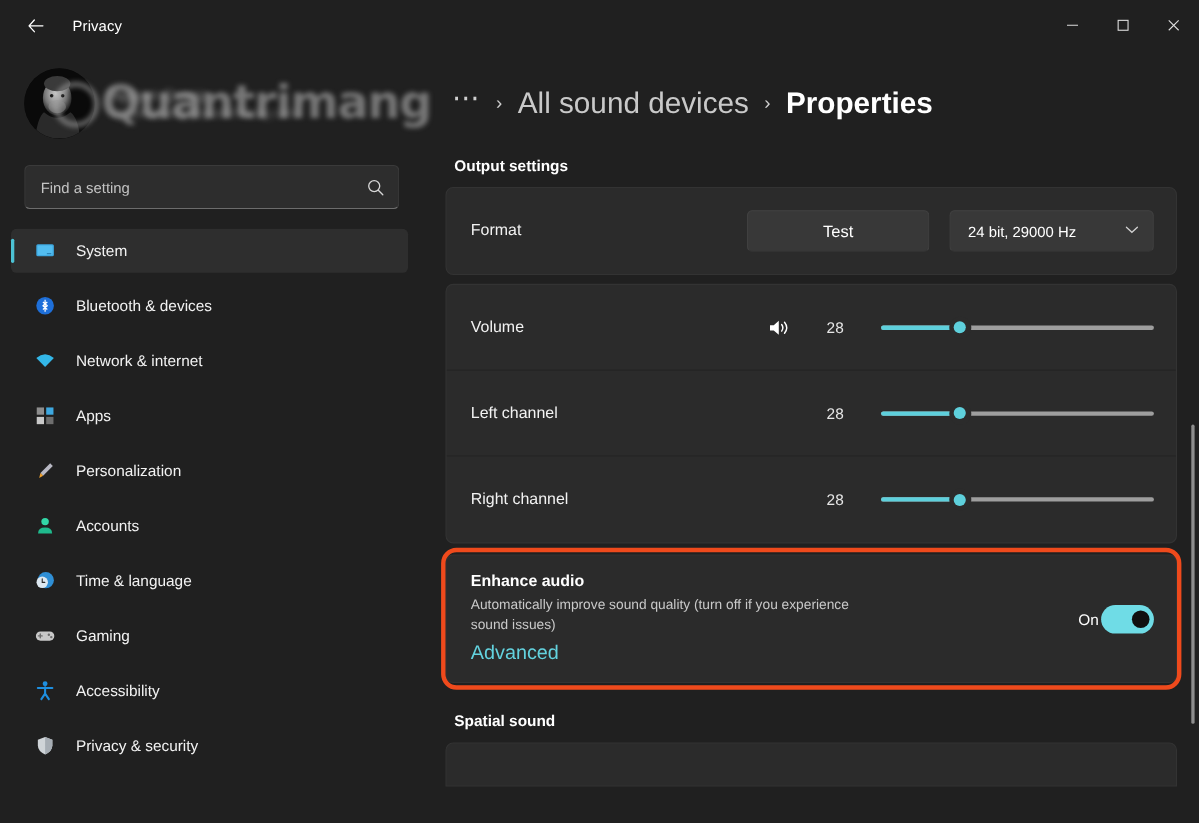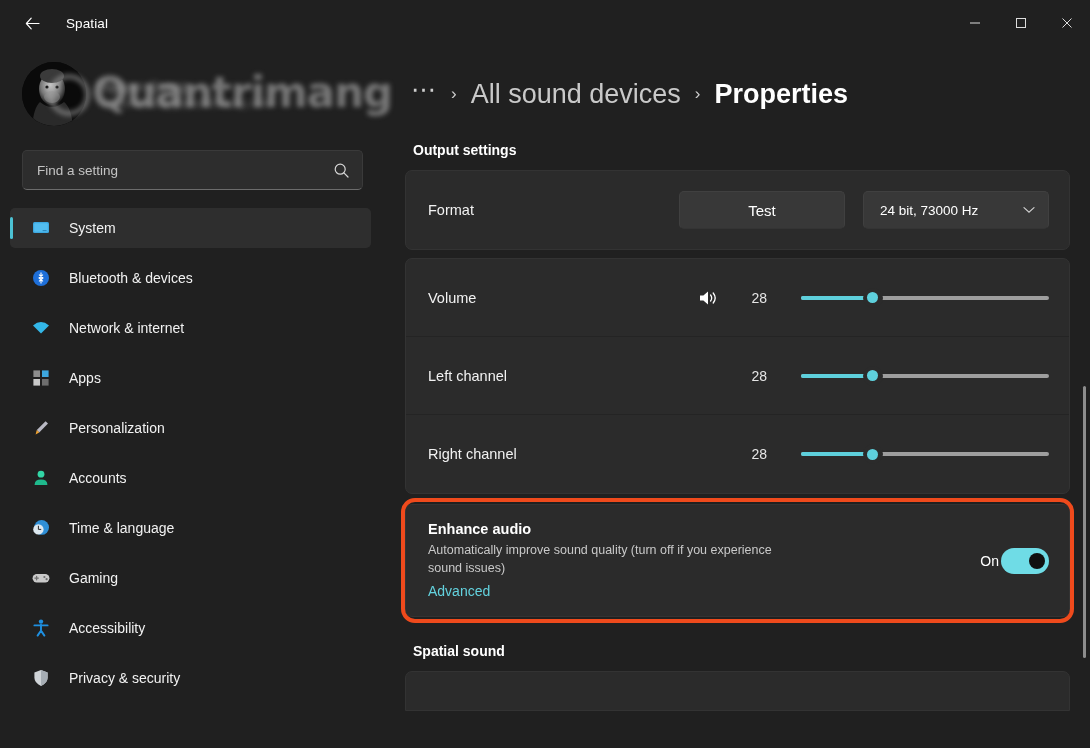--- a/index.html
+++ b/index.html
@@ -120,21 +120,21 @@
   
   .highlight-wrap { position:relative; margin-top:10px; }
   .highlight-ring {
     position:absolute; left:-4px; top:-6px; right:-4px; bottom:-6px;
     border:4px solid #ef4a1c; border-radius:14px; pointer-events:none;
   }
   .enhance-card { background:#2b2b2b; border:1px solid #333; border-radius:7px; display:flex; align-items:center; padding:16px 20px 16px 22px; min-height:104px; }
   .enhance-texts { flex:1; }
   .enhance-title { font-size:14.5px; font-weight:bold; color:#ffffff; margin-bottom:4px; }
   .enhance-desc { font-size:12.5px; color:#c9c9c9; line-height:1.45; max-width:380px; }
-  .enhance-link { font-size:14px; color:#63d2de; margin-top:6px; cursor:pointer; display:inline-block; }
+  .enhance-link { font-size:18px; color:#63d2de; margin-top:6px; cursor:pointer; display:inline-block; }
   .toggle-wrap { display:flex; align-items:center; gap:2px; }
   .toggle-label { font-size:14px; color:#ffffff; }
   .toggle {
     width:48px; height:26px; border-radius:13px; background:#6fdce6;
     display:flex; align-items:center; justify-content:flex-end; padding:0 4px; cursor:pointer;
   }
   .toggle i { width:16px; height:16px; border-radius:50%; background:#101010; display:block; }
 
   .bottom-title { font-size:14px; font-weight:bold; color:#ffffff; padding:26px 0 12px 8px; }
   .bottom-card { background:#2b2b2b; border:1px solid #333; border-radius:7px 7px 0 0; height:40px; }
@@ -147,21 +147,21 @@
 <body>
 
 <div class="window">
 
   <div class="titlebar">
     <div class="back-btn">
       <svg width="17" height="17" viewBox="0 0 17 17">
         <path d="M7.2 3.2 L2.4 8.5 L7.2 13.8 M2.6 8.5 H15" stroke="#ffffff" stroke-width="1.2" fill="none" stroke-linecap="round" stroke-linejoin="round"></path>
       </svg>
     </div>
-    <div class="app-title">Spatial</div>
+    <div class="app-title">Privacy</div>
     <div class="wincontrols">
       <div class="wc">
         <svg width="12" height="12" viewBox="0 0 12 12">
             <path d="M1 6 H11" stroke="#dcdcdc" stroke-width="1"></path>
           </svg>
       </div>
       <div class="wc">
         <svg width="12" height="12" viewBox="0 0 12 12">
             <rect x="1.5" y="1.5" width="9" height="9" stroke="#dcdcdc" stroke-width="1" fill="none"></rect>
           </svg>
@@ -335,21 +335,21 @@
       </div>
 
       <div class="section-title">Output settings</div>
 
       <div class="card">
         <div class="row">
           <span class="row-label">Format</span>
           <div class="row-right">
             <div class="btn">Test</div>
             <div class="dropdown">
-              <span>24 bit, 73000 Hz</span>
+              <span>24 bit, 29000 Hz</span>
               <span class="dd-chev">
                 <svg width="12" height="8" viewBox="0 0 12 8">
                     <path d="M1 1.6 L6 6.2 L11 1.6" stroke="#d0d0d0" stroke-width="1.2" fill="none" stroke-linecap="round"></path>
                   </svg>
               </span>
             </div>
           </div>
         </div>
       </div>
 

